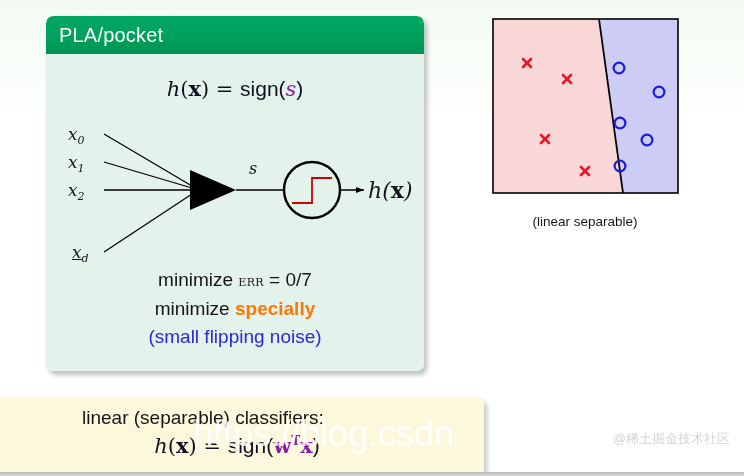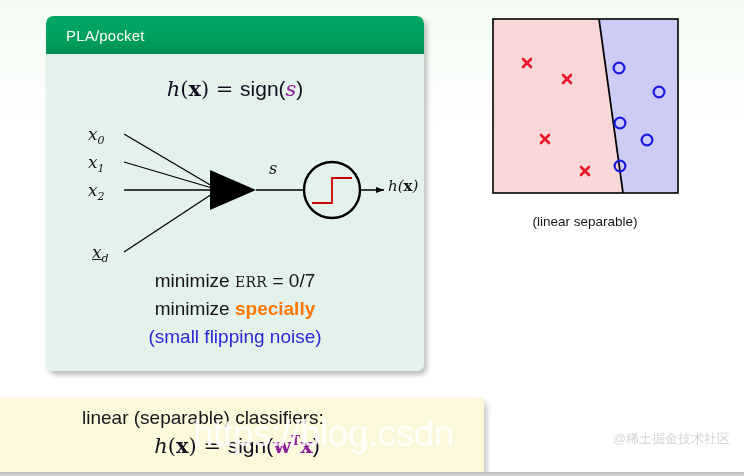--- a/index.html
+++ b/index.html
@@ -39,23 +39,23 @@
   }
   #pla-header {
     height: 38px;
     background: linear-gradient(to bottom, #00a864 0%, #00a05c 60%, #009152 100%);
     border-radius: 7px 7px 0 0;
     display: flex;
     align-items: center;
   }
   #pla-header-title {
     color: #ffffff;
-    font-size: 15px;
+    font-size: 20px;
     line-height: 21px;
-    padding-left: 20px;
+    padding-left: 13px;
     letter-spacing: 0.2px;
   }
   #pla-body {
     position: relative;
     height: 317px;
     background: #e4f2ec;
   }
 
   
   #head-formula {
@@ -73,21 +73,20 @@
   #head-formula .sans { font-family: "Liberation Sans", sans-serif; font-style: normal; }
   #head-formula .sterm { color: #8a1f9a; font-style: italic; }
 
   
   #perceptron-figure {
     position: absolute;
     left: 18px;
     top: 60px;
     width: 342px;
     height: 155px;
-    margin-left: 20px;
   }
 
   .node-label {
     position: absolute;
     font-family: "DejaVu Serif", serif;
     font-style: italic;
     font-size: 17px;
     color: #15151f;
   }
   .node-label sub {
@@ -103,21 +102,21 @@
     text-align: center;
   }
   .pla-line {
     font-size: 19px;
     line-height: 28px;
     color: #16161a;
     white-space: nowrap;
   }
   .err-serif {
     font-family: "DejaVu Serif", serif;
-    font-size: 20px;
+    font-size: 15px;
     font-variant: small-caps;
     letter-spacing: 0.3px;
   }
   #line-noise { color: #2a29d6; }
   .specially { color: #ff7700; font-weight: bold; }
 
   
   #scatter-panel {
     position: absolute;
     left: 492px;
@@ -238,21 +237,21 @@
       
       <span class="node-label" style="left:4px; top:10px;"><span>x</span><sub>0</sub></span>
       <span class="node-label" style="left:4px; top:38px;"><span>x</span><sub>1</sub></span>
       <span class="node-label" style="left:4px; top:66px;"><span>x</span><sub>2</sub></span>
       <span class="node-label" style="left:8px; top:128px;text-decoration:underline;"><span>x</span><sub>d</sub></span>
 
       
       <span class="node-label" style="left:185px; top:45px; font-size:16px;">s</span>
 
       
-      <span class="node-label" style="left:304px; top:63px; font-size:15px;"><span>h</span>(<span style="font-weight:bold;font-style:normal;">x</span>)</span>
+      <span class="node-label" style="left:304px; top:63px; font-size:22px;"><span>h</span>(<span style="font-weight:bold;font-style:normal;">x</span>)</span>
     </div>
 
     <div id="pla-lines">
       <div class="pla-line"><span>minimize </span><span class="err-serif">err</span><span> = 0/7</span></div>
       <div class="pla-line"><span>minimize </span><span class="specially">specially</span></div>
       <div class="pla-line" id="line-noise">(small flipping noise)</div>
     </div>
 
   </div>
 </div>

